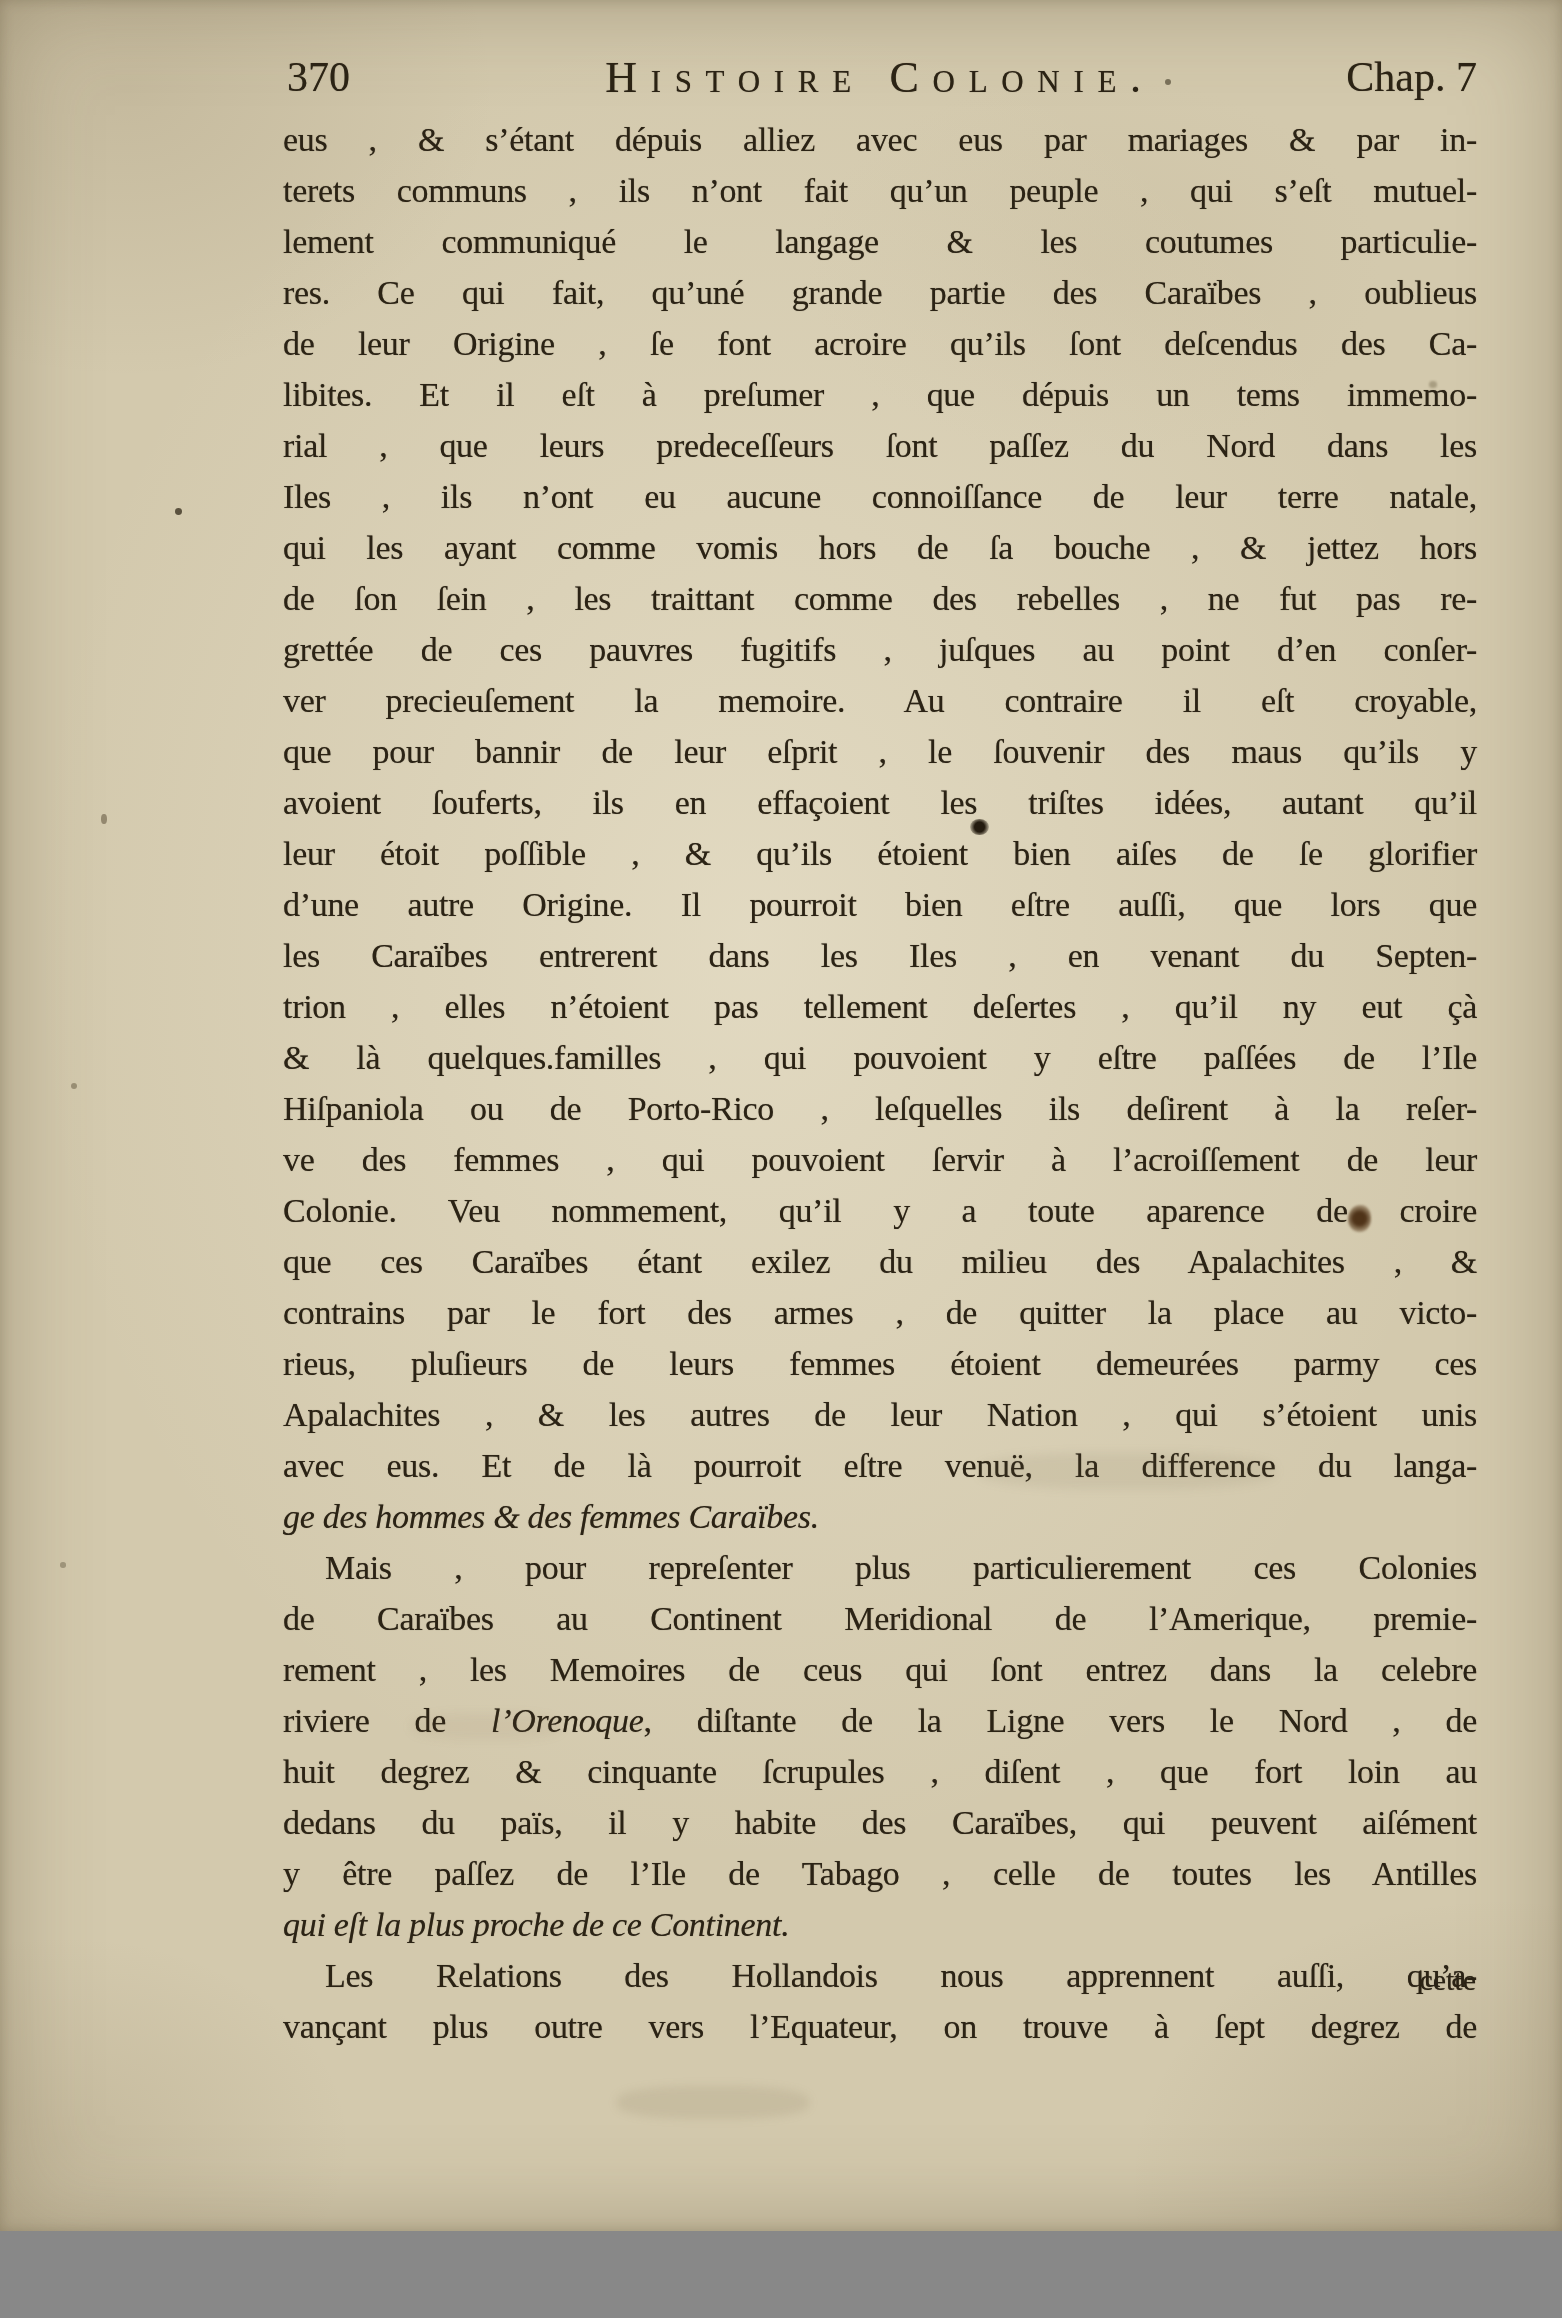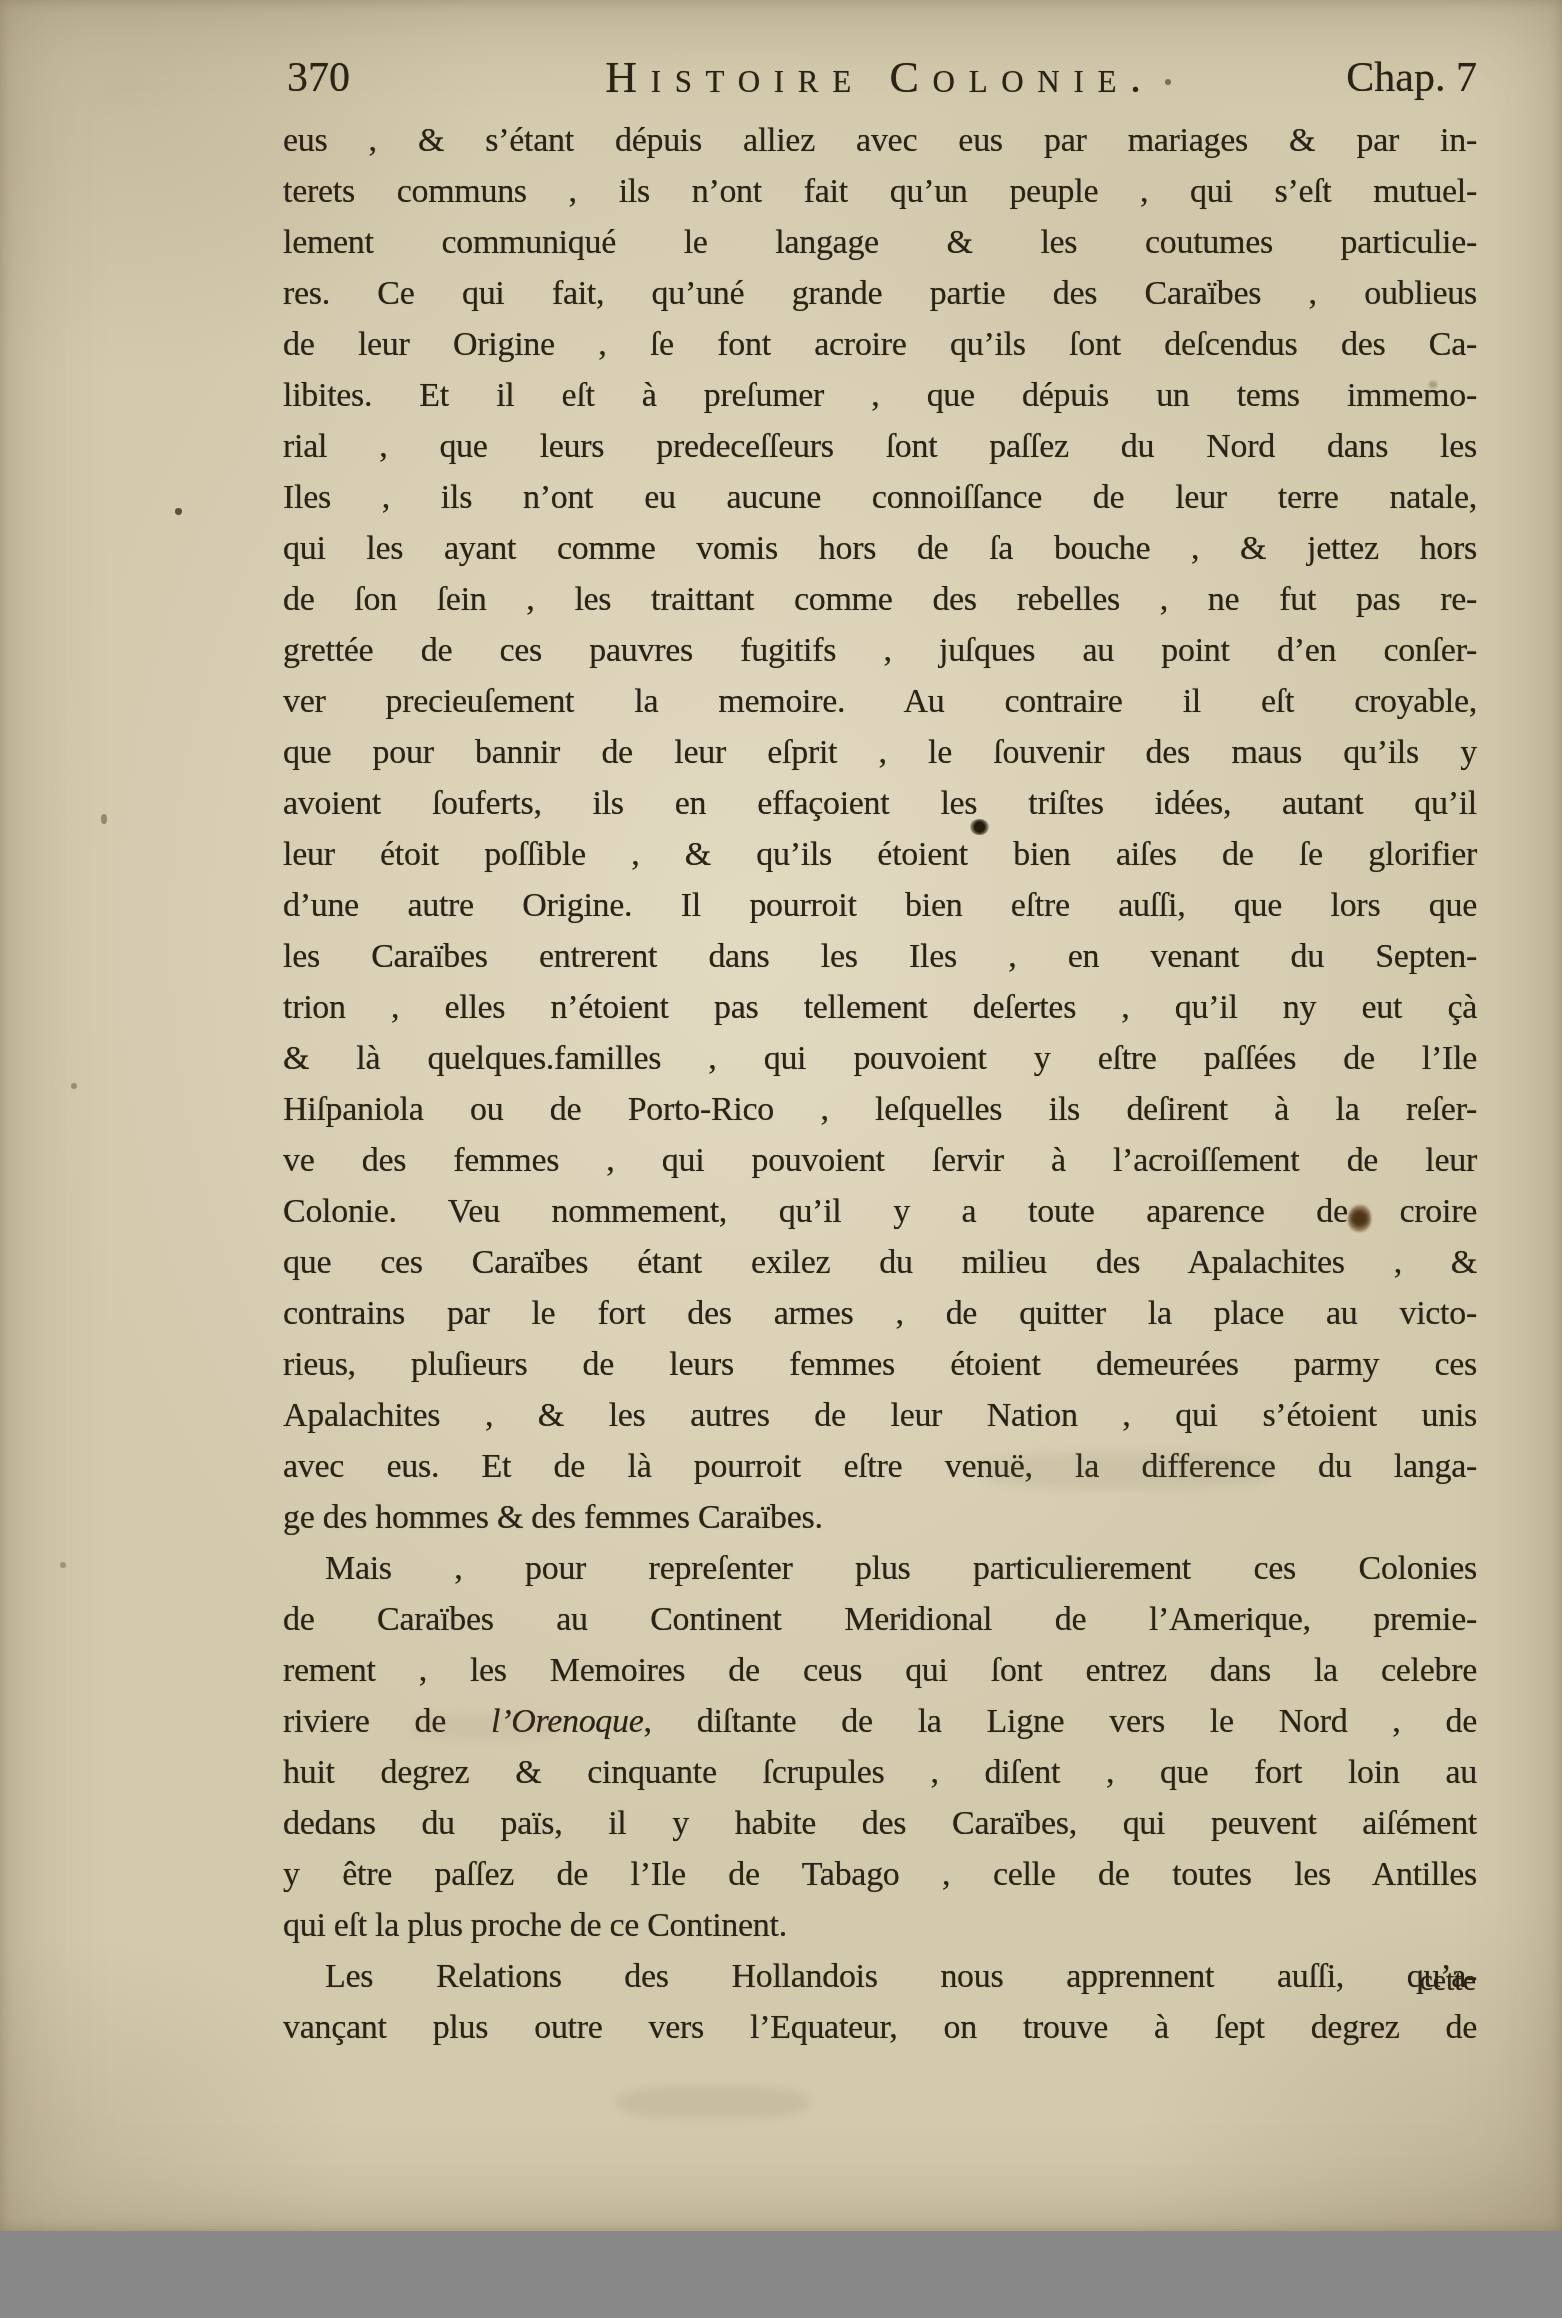--- a/index.html
+++ b/index.html
@@ -29,21 +29,21 @@
   .runtitle{
     position:absolute;left:50%;top:0;transform:translateX(-50%);
     font-size:44px;font-variant:small-caps;letter-spacing:13.7px;white-space:nowrap;
   }
   .chap{position:absolute;right:0;top:0;font-size:42px;white-space:nowrap;}
 
   
   .body-block{position:absolute;left:283px;top:114px;width:1194px;}
   .line{height:51px;line-height:51px;font-size:34px;letter-spacing:-0.3px;}
   .line.just{text-align:justify;text-align-last:justify;-moz-text-align-last:justify;}
-  .line.plain{text-align:left;}
+  .line.plain{text-align:left;font-style:italic;}
   .line.indent{text-indent:42px;}
   .ital{font-style:italic;}
 
   .catchword{
     position:absolute;right:86px;top:1954px;
     font-size:30px;line-height:51px;
   }
 
   
   .artifact{position:absolute;pointer-events:none;}

